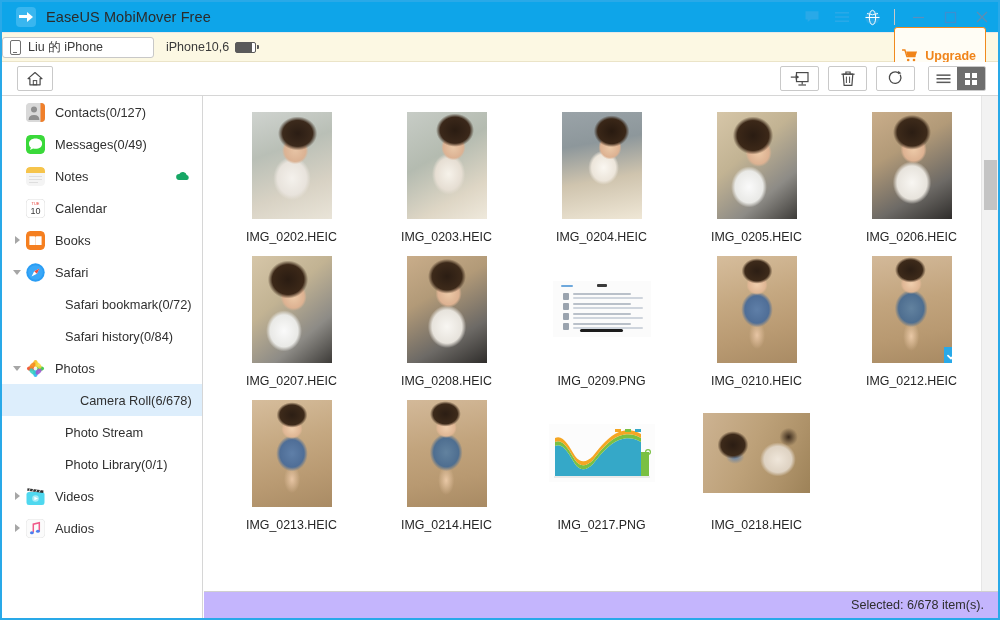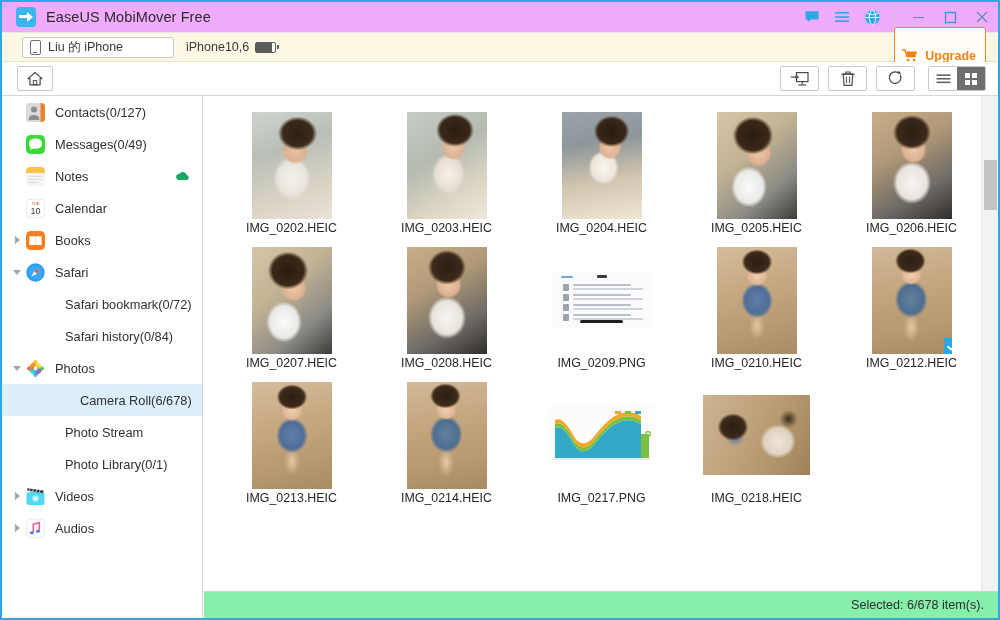--- a/index.html
+++ b/index.html
@@ -20,21 +20,21 @@
     background: #ffffff;
     overflow: hidden;
   }
 
   
   .titlebar {
     position: absolute;
     left: 0; top: 0;
     width: 996px;
     height: 31px;
-    background: #f0abfc;
+    background: #0ea5e9;
     display: flex;
     align-items: center;
     border-bottom: 1px solid #e8e8e8;
     box-sizing: border-box;
   }
   .app-icon {
     margin-left: 14px;
     width: 20px; height: 20px;
     border-radius: 4px;
     background: #39b6ef;
@@ -93,21 +93,21 @@
     left: 0; top: 31px;
     width: 996px;
     height: 29px;
     background: #fcf8e3;
     border-bottom: 1px solid #ebe4c8;
     display: flex;
     align-items: center;
     box-sizing: border-box;
   }
   .device-select {
-    margin-left: 20px;
+    margin-left: 0;
     width: 152px;
     height: 21px;
     border: 1px solid #c8c8c8;
     border-radius: 3px;
     background: #ffffff;
     display: flex;
     align-items: center;
     box-sizing: border-box;
   }
   .phone-ico {
@@ -335,21 +335,21 @@
   }
   .check-badge {
     position: absolute;
     width: 17px; height: 17px;
     background: #29a9e8;
     display: flex;
     align-items: center;
     justify-content: center;
   }
   .fname {
-    margin-top: 1px;
+    margin-top: 10px;
     font-size: 12.4px;
     color: #262626;
     white-space: nowrap;
   }
 
   
   .vscroll {
     position: absolute;
     right: 0; top: 0;
     width: 17px;
@@ -366,21 +366,21 @@
     height: 50px;
     background: #c4c4c4;
   }
 
   
   .statusbar {
     position: absolute;
     left: 202px; top: 590px;
     width: 794px;
     height: 26px;
-    background: #86efac;
+    background: #c4b5fd;
     display: flex;
     align-items: center;
     justify-content: flex-end;
     box-sizing: border-box;
   }
   .status-text {
     margin-right: 14px;
     font-size: 12.6px;
     color: #2e2e2e;
   }

